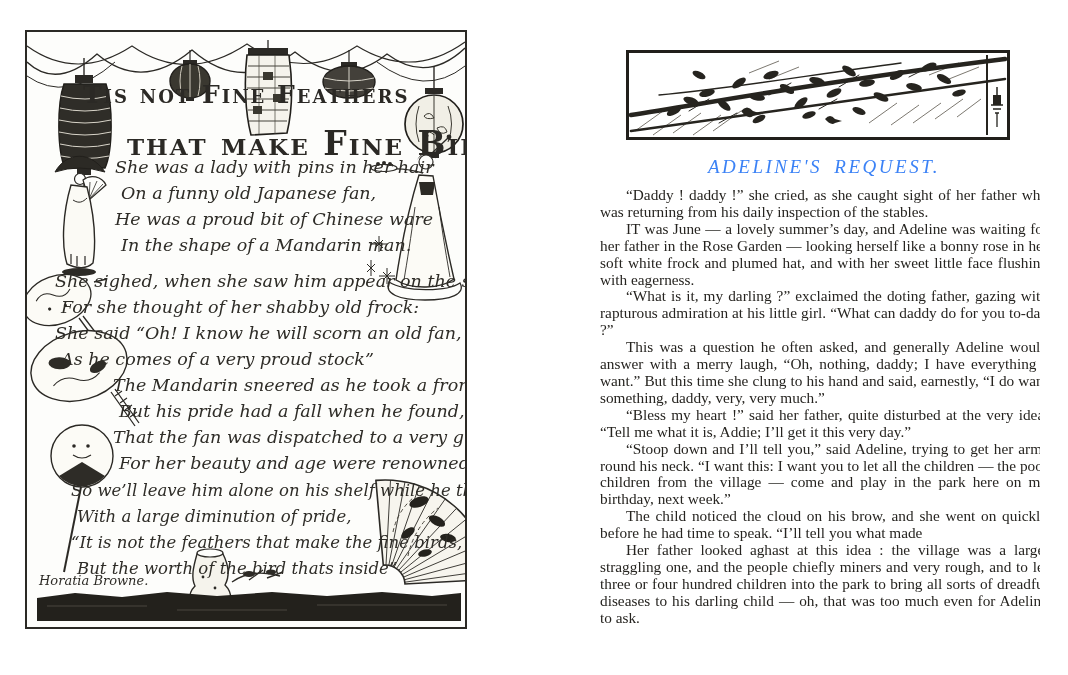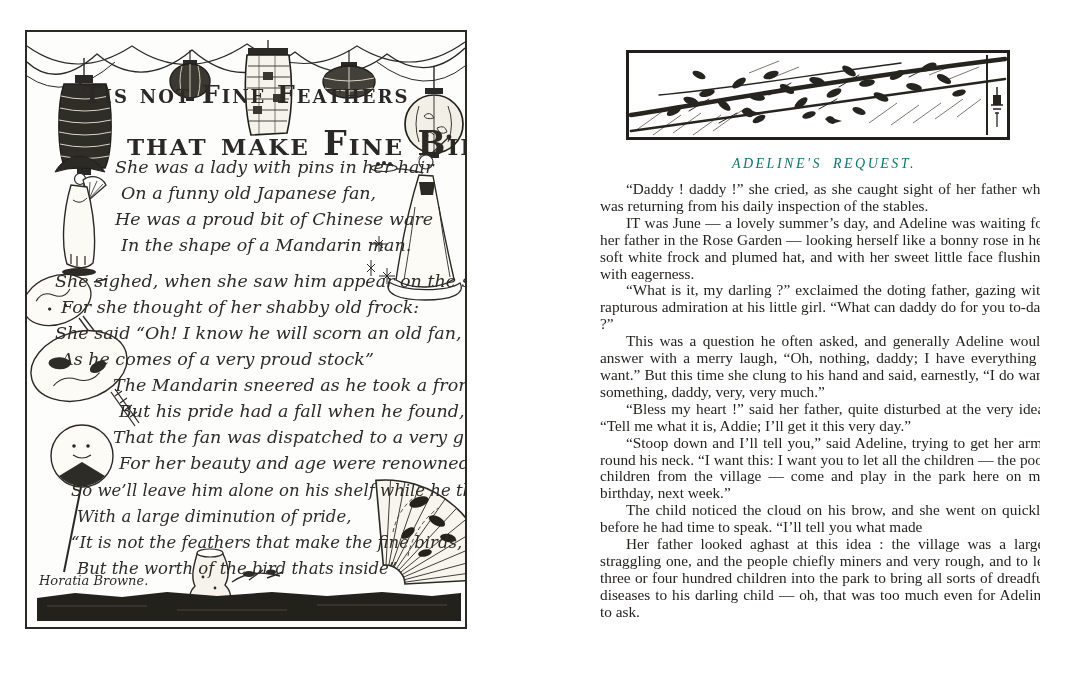--- a/index.html
+++ b/index.html
@@ -21,21 +21,21 @@
   .stanza.s3{left:86px;top:340px;}
   .stanza.s4{left:44px;top:446px;font-size:16.5px;}
   .stanza .l2{margin-left:6px;}
   .signature{position:absolute;left:12px;top:541px;font-family:"DejaVu Serif",serif;
              font-style:italic;font-weight:normal;font-size:13px;color:#2e2c27;}
 
   
   .right-page{position:absolute;left:600px;top:40px;width:448px;}
   .header-art{margin:10px 0 0 26px;width:378px;height:84px;border:3px solid #211f1b;}
   .chapter-title{margin:16px 0 0 0;text-align:center;font-style:italic;font-weight:normal;
-                 font-size:14px;letter-spacing:2.5px;word-spacing:5px;color:#0f766e;}
+                 font-size:19px;letter-spacing:2.5px;word-spacing:5px;color:#3b82f6;}
   .story{margin-top:9px;text-align:justify;font-size:15.3px;line-height:16.9px;color:#262420;}
   .story p{margin:0;text-indent:26px;}
 </style>
 </head>
 <body>
 
 <div class="canvas">
 
   <div class="left-page">
     <svg width="438" height="595" viewBox="0 0 438 595">

